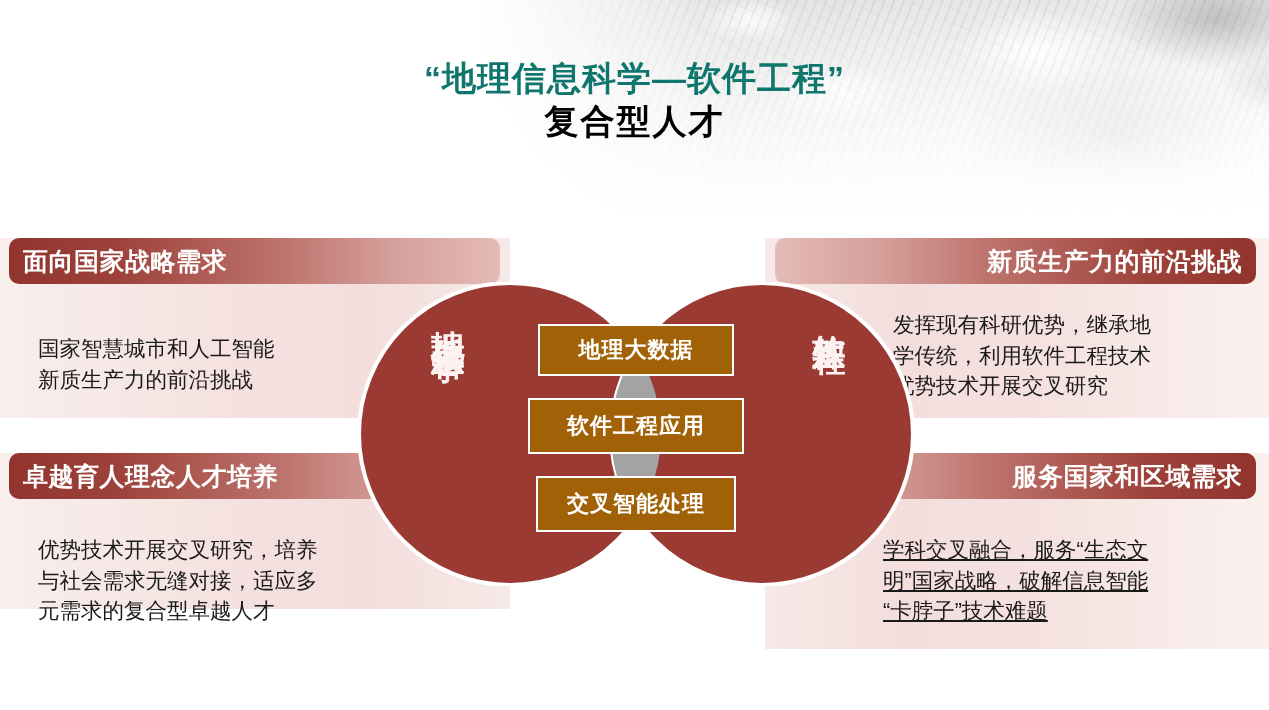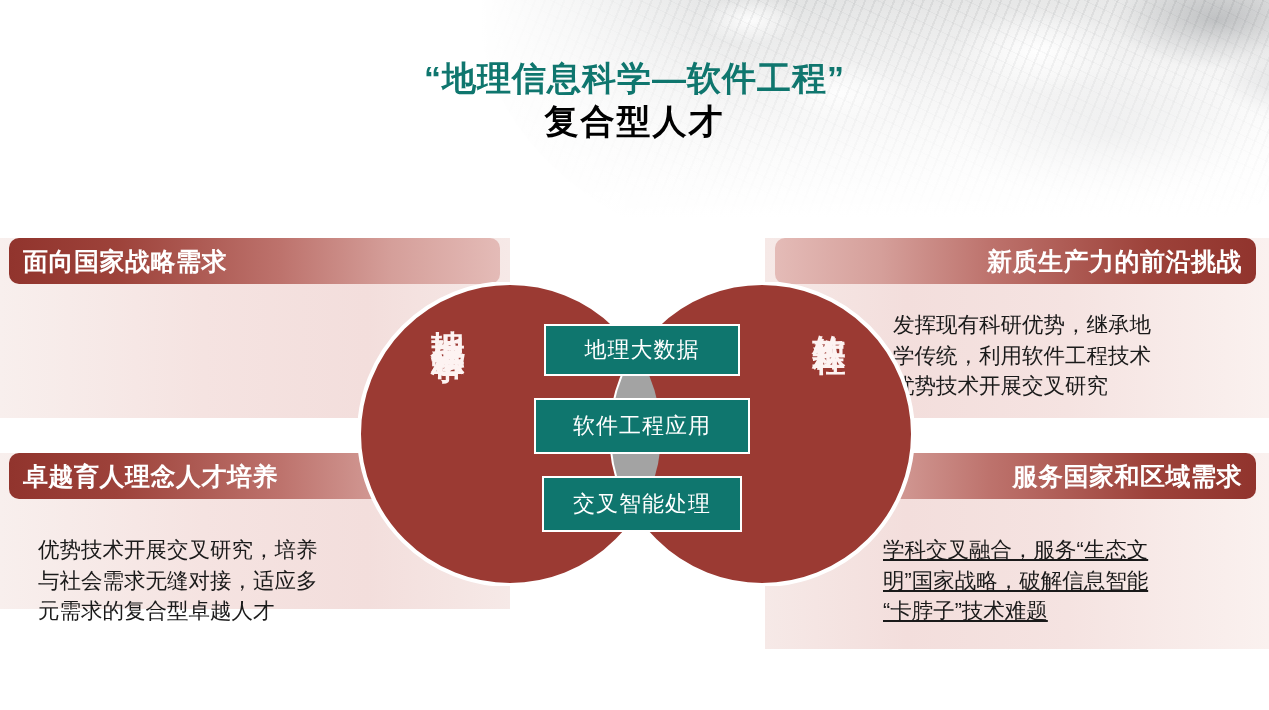--- a/index.html
+++ b/index.html
@@ -97,24 +97,24 @@
     position:absolute;color:#fdf3f2;font-size:33px;font-weight:bold;
     writing-mode:vertical-rl;text-orientation:upright;
     letter-spacing:4px;line-height:1;
     text-align:center;
   }
   .vlabel-left{left:74px;top:22px;}
   .vlabel-right{right:68px;top:26px;}
 
   .cbox{
     position:absolute;box-sizing:border-box;
-    background:#0f766e;border:2px solid #ffffff;
-    color:#ffffff;font-size:22px;font-weight:normal;letter-spacing:1px;
+    background:#a16207;border:2px solid #ffffff;
+    color:#ffffff;font-size:22px;font-weight:bold;letter-spacing:1px;
     display:flex;align-items:center;justify-content:center;
-    text-align:center;white-space:nowrap;margin-left:6px;
+    text-align:center;white-space:nowrap;
   }
   .cbox-0{left:180px;top:42px;width:196px;height:52px;}
   .cbox-1{left:170px;top:116px;width:216px;height:56px;}
   .cbox-2{left:178px;top:194px;width:200px;height:56px;}
 </style>
 </head>
 <body>
 
 <div id="stage">
 
@@ -126,20 +126,22 @@
   </div>
 
   <div class="title-block">
     <div class="title-main">“地理信息科学—软件工程”</div>
     <div class="title-sub">复合型人才</div>
   </div>
 
   <div class="panel panel-left" style="left:0px;top:238px;width:510px;height:180px;">
     <div class="pbody"></div>
     <div class="panel-head">面向国家战略需求</div>
+    <div class="panel-text" style="top:96px;">国家智慧城市和人工智能
+新质生产力的前沿挑战</div>
   </div>
 
   <div class="panel panel-left" style="left:0px;top:453px;width:510px;height:156px;">
     <div class="pbody"></div>
     <div class="panel-head">卓越育人理念人才培养</div>
     <div class="panel-text" style="top:82px;">优势技术开展交叉研究，培养
 与社会需求无缝对接，适应多
 元需求的复合型卓越人才</div>
   </div>
 

